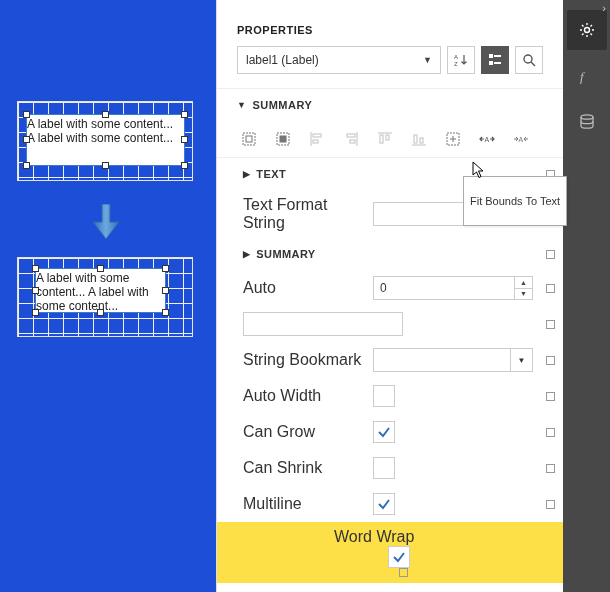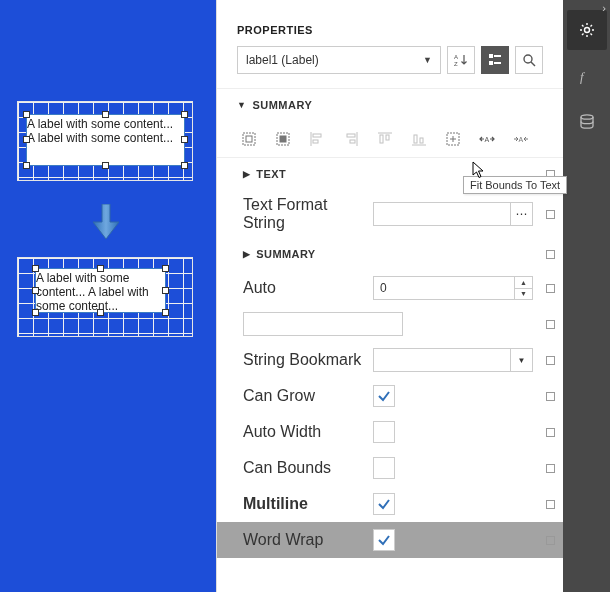--- a/index.html
+++ b/index.html
@@ -26,31 +26,31 @@
   .sq-btn.active { background: #555; border-color: #555; color: #fff; }
   .sq-btn svg { display: block; }
 
   .section-head { display: flex; align-items: center; padding: 10px 20px; font-size: 11px; font-weight: 700; letter-spacing: 0.5px; color: #333; border-top: 1px solid #eee; }
   .section-head .caret { font-size: 9px; margin-right: 6px; color: #333; }
 
   .action-row { display: flex; gap: 10px; padding: 6px 20px 6px 20px; border-bottom: 1px solid #eee; }
   .act-btn { width: 24px; height: 24px; display: flex; align-items: center; justify-content: center; color: #777; position: relative; }
   .act-btn svg { display: block; }
   .act-disabled { opacity: 0.45; }
-  .tooltip { position: absolute; left: 463px; top: 176px; background: #fff; border: 1px solid #aaa; padding: 2px 6px; font-size: 11px; white-space: nowrap; z-index: 10; box-shadow: 1px 1px 2px rgba(0,0,0,0.1); }
+  .tooltip { position: absolute; left: 463px; top: 176px; background: #fff; border: 1px solid #aaa; padding: 18px 6px; font-size: 11px; white-space: nowrap; z-index: 10; box-shadow: 1px 1px 2px rgba(0,0,0,0.1); }
   .cursor { position: absolute; left: 472px; top: 161px; z-index: 11; }
 
   .sub-head { display: flex; align-items: center; padding: 10px 8px 10px 26px; font-size: 11px; font-weight: 700; letter-spacing: 0.4px; color: #333; }
   .sub-head .caret { font-size: 9px; margin-right: 6px; color: #333; }
   .sub-head .tail-sq { margin-left: auto; width: 9px; height: 9px; border: 1px solid #999; }
 
   .prop-row { display: flex; align-items: center; padding: 6px 8px 6px 26px; min-height: 36px; }
-  .prop-row.modified { background: #a3a3a3; }
+  .prop-row.modified { background: #fde047; flex-direction: column; }
   .prop-label { width: 130px; font-size: 16px; color: #333; }
-  .prop-label.bold { font-weight: 700; }
+  .prop-label.bold { font-weight: 400; }
   .prop-field { flex: 1; display: flex; align-items: center; }
   .tail-sq { width: 9px; height: 9px; border: 1px solid #999; margin-left: 8px; flex-shrink: 0; }
   .fld-empty { width: 160px; height: 24px; border: 1px solid #ccc; background: #fff; display: flex; align-items: center; padding: 0 6px; font-size: 12px; }
   .fld-split { width: 160px; height: 24px; border: 1px solid #ccc; background: #fff; display: flex; align-items: stretch; }
   .fld-split .main { flex: 1; display:flex; align-items:center; padding:0 6px; font-size:12px; }
   .fld-split .extra { width: 22px; border-left: 1px solid #ccc; display:flex; align-items:center; justify-content:center; font-size: 12px; }
   .spin-col { width: 18px; border-left: 1px solid #ccc; display:flex; flex-direction:column; }
   .spin-col div { flex:1; display:flex; align-items:center; justify-content:center; font-size:7px; color:#444; }
   .spin-col div:first-child { border-bottom: 1px solid #ccc; }
   .chk { width: 22px; height: 22px; border: 1px solid #ccc; background:#fff; display:flex; align-items:center; justify-content:center; }
@@ -255,41 +255,41 @@
         <div class="prop-field">
           <div class="fld-split">
             <div class="main"></div>
             <div class="extra" style="font-size:8px">▼</div>
           </div>
         </div>
         <span class="tail-sq"></span>
       </div>
 
       <div class="prop-row">
+        <div class="prop-label">Auto Width</div>
+        <div class="prop-field">
+          <div class="chk"></div>
+        </div>
+        <span class="tail-sq"></span>
+      </div>
+
+      <div class="prop-row">
         <div class="prop-label">Can Grow</div>
         <div class="prop-field">
           <div class="chk">
             <svg width="14" height="14" viewBox="0 0 14 14" stroke="#2f6fb8" fill="none" stroke-width="2">
                 <path d="M2 7 L6 11 L12 3"></path>
               </svg>
           </div>
         </div>
         <span class="tail-sq"></span>
       </div>
 
       <div class="prop-row">
-        <div class="prop-label">Auto Width</div>
-        <div class="prop-field">
-          <div class="chk"></div>
-        </div>
-        <span class="tail-sq"></span>
-      </div>
-
-      <div class="prop-row">
-        <div class="prop-label">Can Bounds</div>
+        <div class="prop-label">Can Shrink</div>
         <div class="prop-field">
           <div class="chk"></div>
         </div>
         <span class="tail-sq"></span>
       </div>
 
       <div class="prop-row">
         <div class="prop-label bold">Multiline</div>
         <div class="prop-field">
           <div class="chk">

